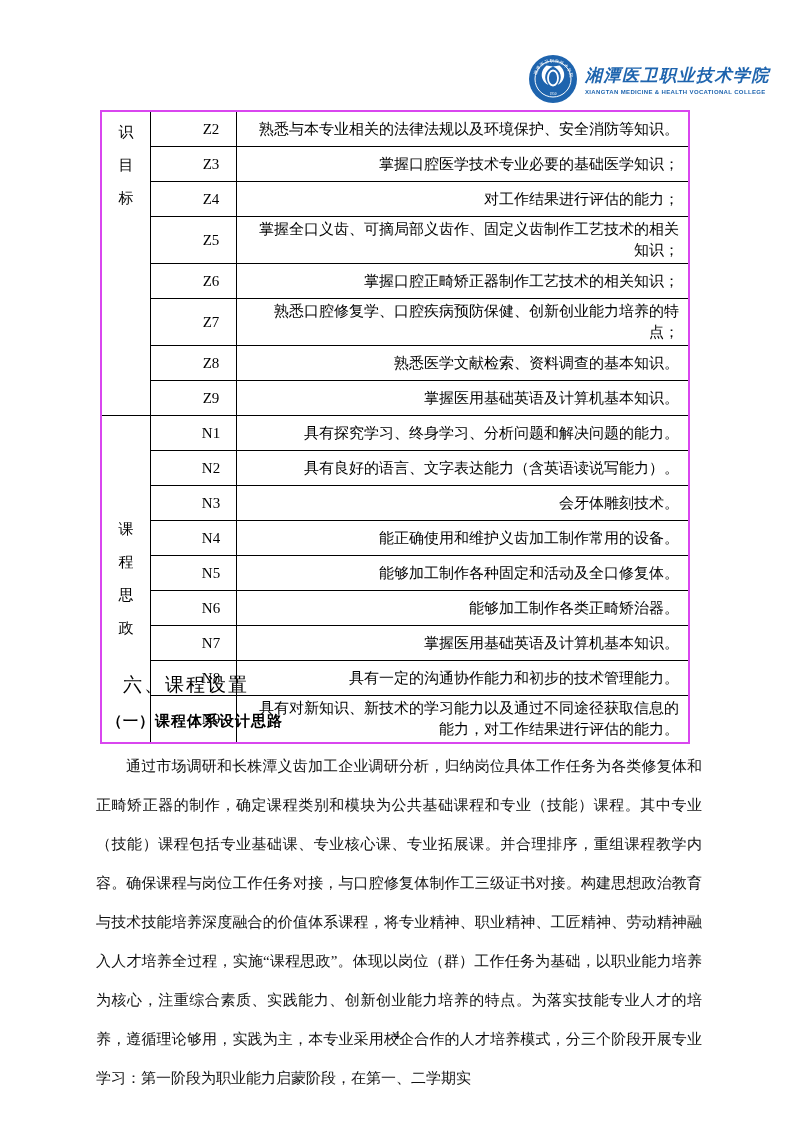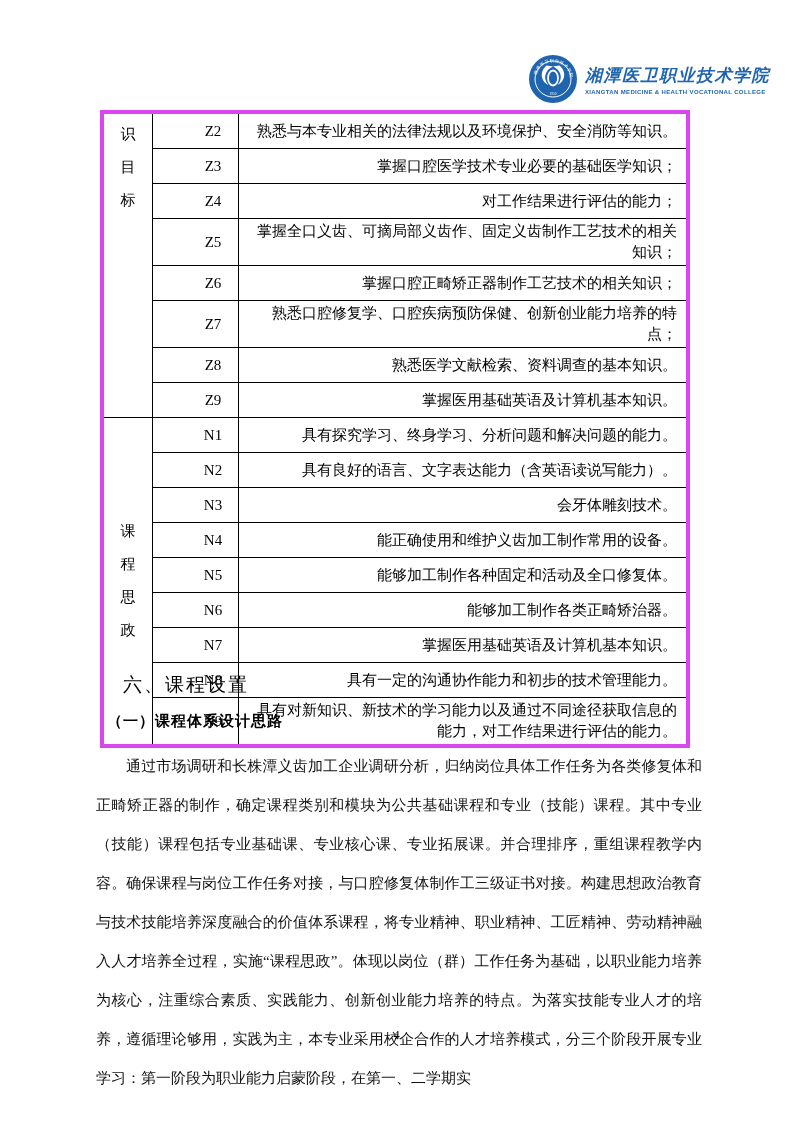--- a/index.html
+++ b/index.html
@@ -23,21 +23,21 @@
     font-family:"Liberation Serif","DejaVu Serif",serif;
   }
   .logo-en{
     color:#1e64ae;font-size:6px;letter-spacing:0.35px;margin-top:2px;white-space:nowrap;
     font-family:"Liberation Sans","DejaVu Sans",sans-serif;font-weight:bold;
   }
 
   
   .obj-table{
     position:absolute;left:100px;top:110px;width:590px;
-    border-collapse:collapse;border:4px solid #d946ef;
+    border-collapse:collapse;border:2px solid #d946ef;
     font-size:15px;table-layout:fixed;
   }
   .obj-table td{border:1px solid #000;height:30px;vertical-align:middle;}
   .group-cell{width:46px;text-align:center;}
   .group-cell.vtop{vertical-align:top;padding-top:4px;}
   .group-cell.vmid{vertical-align:middle;}
   .vlabel{width:16px;margin:0 auto;line-height:33px;word-break:break-all;letter-spacing:0;}
   .code-cell{width:48px;text-align:center;font-family:"Liberation Serif","DejaVu Serif",serif;padding-left:36px;}
   .text-cell{padding:2px 9px;text-align:right;line-height:21px;}
 

